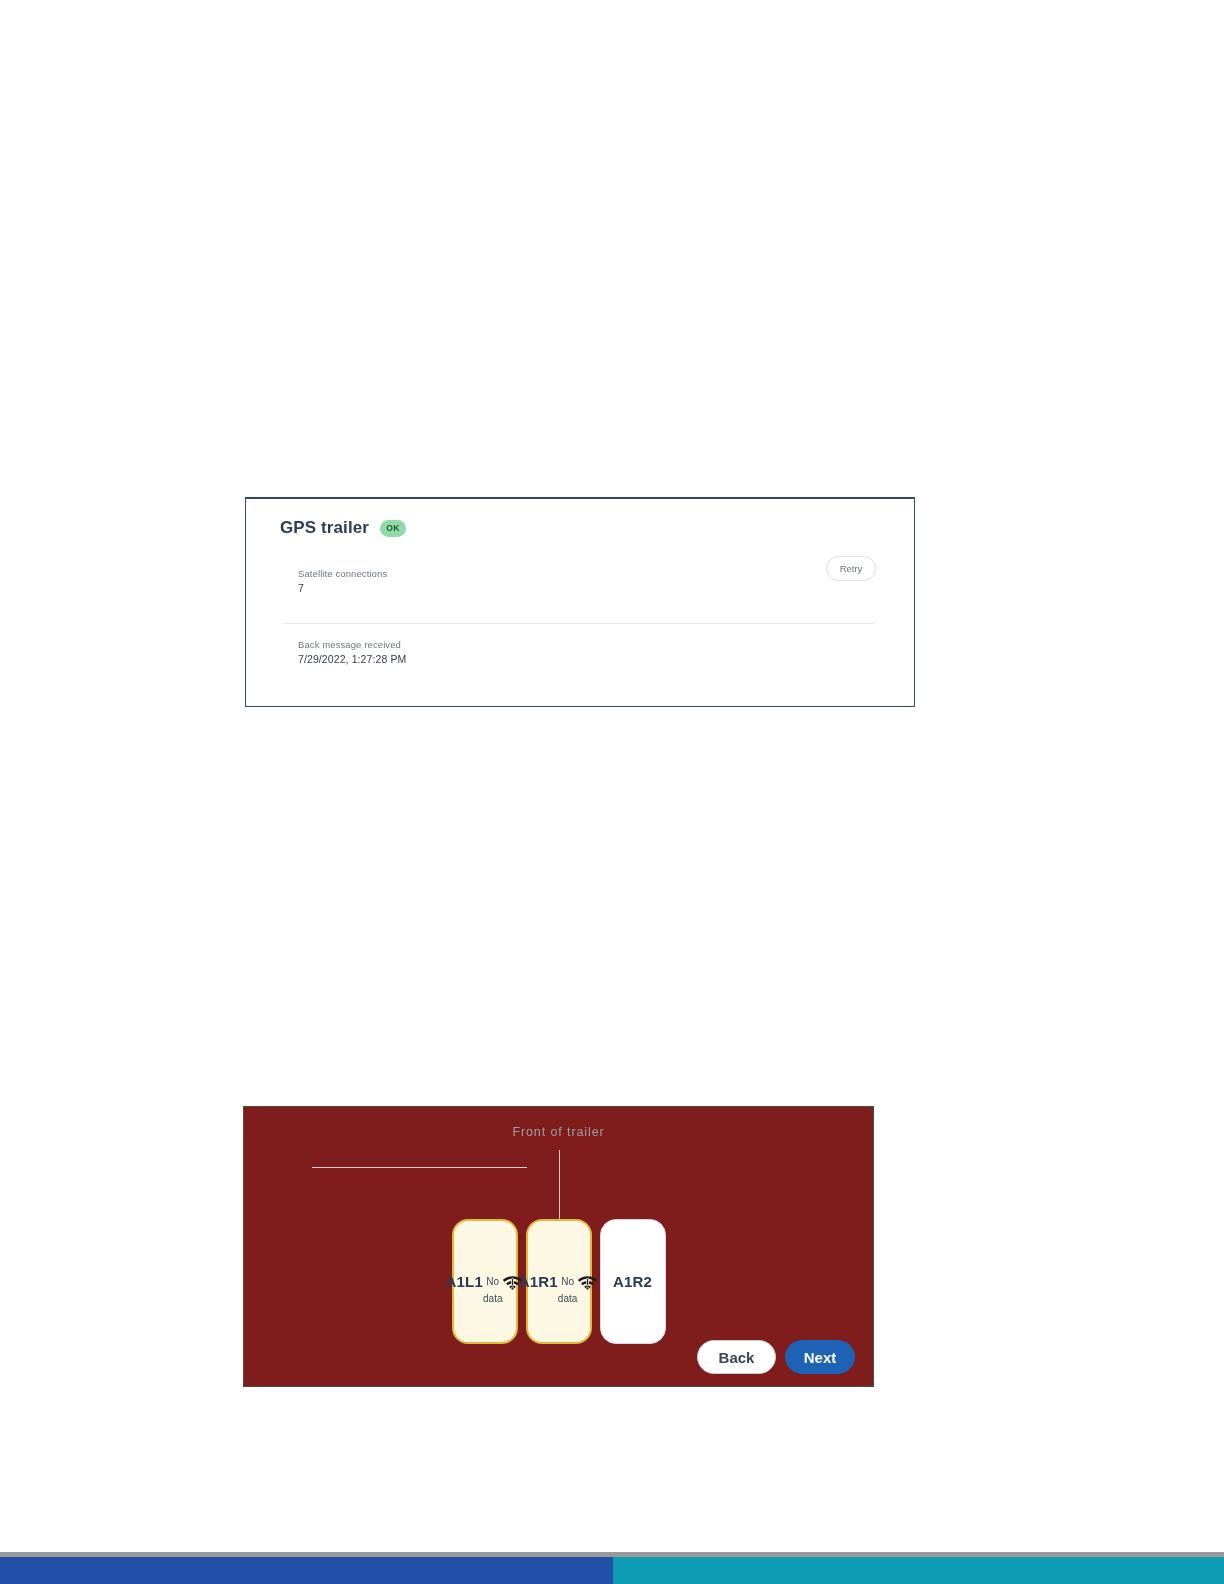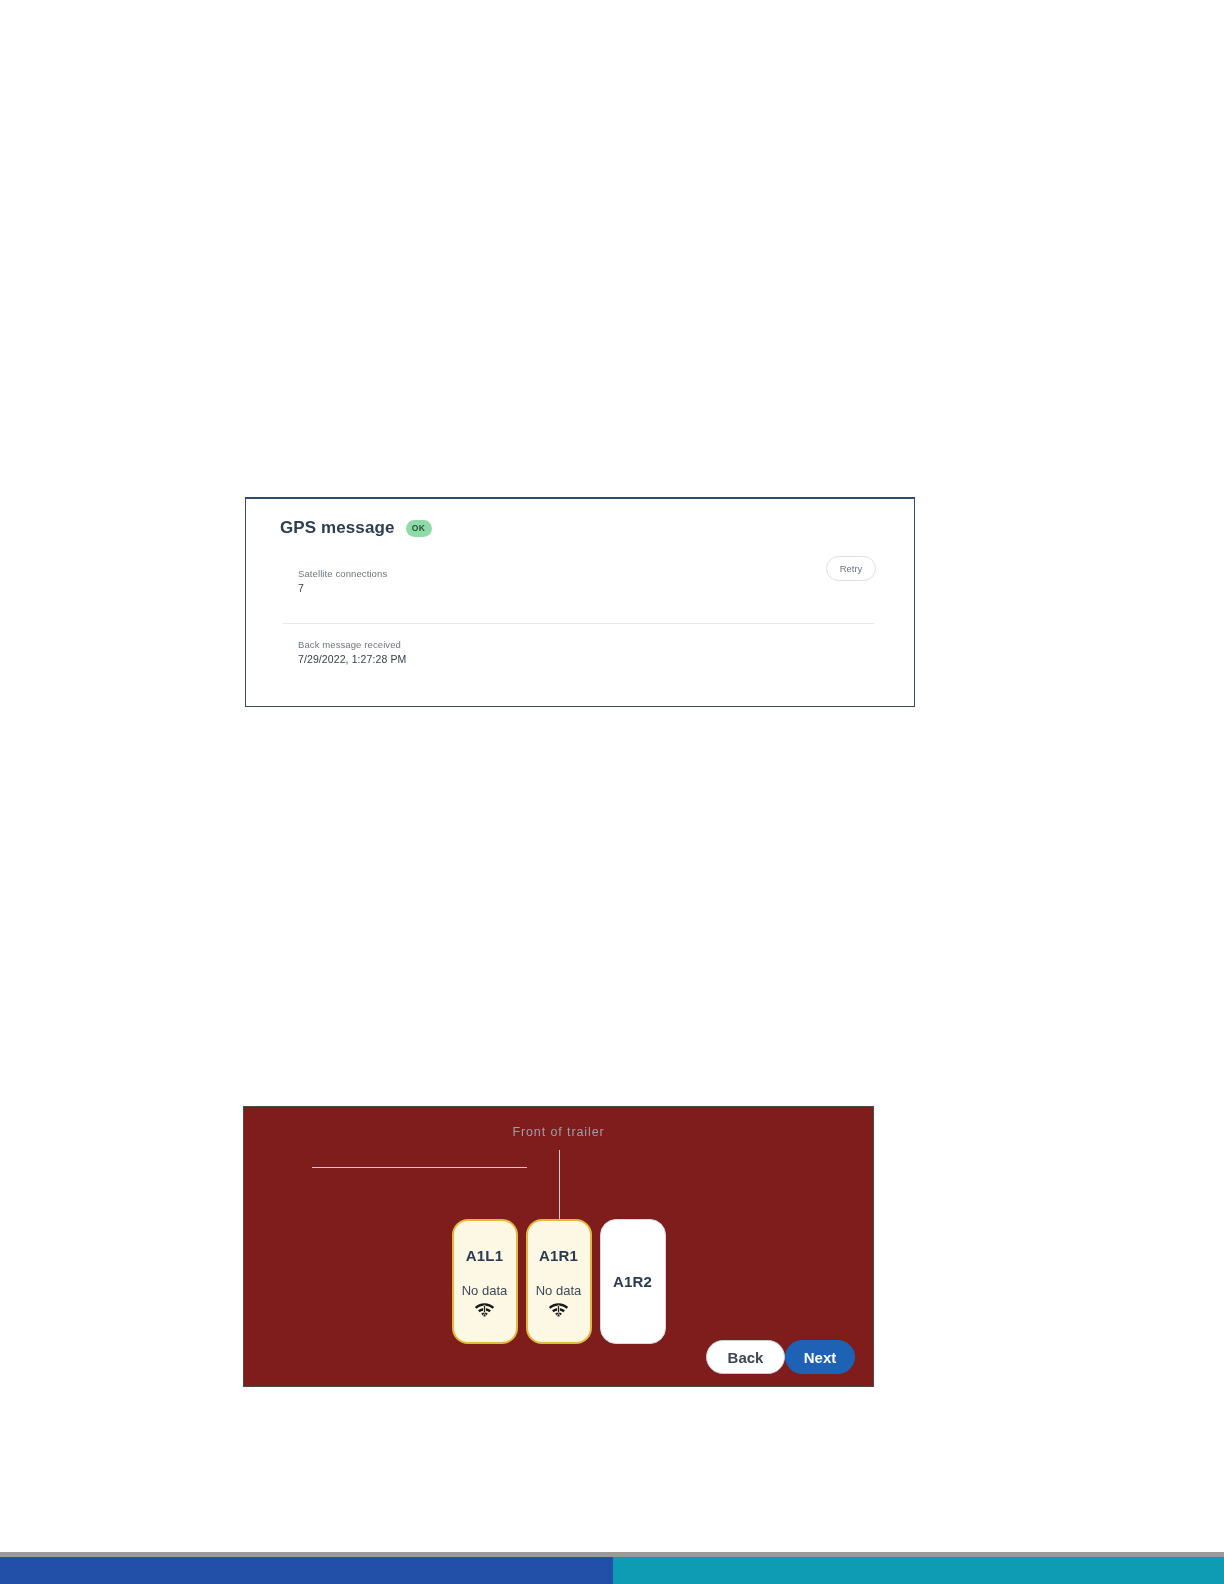--- a/index.html
+++ b/index.html
@@ -161,58 +161,60 @@
     align-items: center;
     gap: 8px;
   }
   .tire {
     position: relative;
     width: 66px;
     height: 125px;
     border-radius: 16px;
     box-sizing: border-box;
     display: flex;
-    flex-direction: column;
+    flex-direction: row;
     align-items: center;
     justify-content: center;
     cursor: pointer;
     background: #ffffff;
     border: 1.5px solid #d6d9dd;
     z-index: 2;
   }
   .tire.alert {
     background: #fdf8e3;
     border: 2px solid #e2b93b;
   }
   .tire-id {
     font-size: 15px;
     font-weight: 700;
     color: #2b3a55;
     letter-spacing: 0.2px;
     line-height: 19px;
   }
   .tire-status {
-    font-size: 13px;
+    font-size: 10px;
     color: #3d4a5c;
     line-height: 17px;
     margin-top: 17px;
+    text-align: center;
   }
   .tire-icon {
     margin-top: 3px;
     width: 21px;
     height: 16px;
     display: block;
   }
 
   .nav-buttons {
     position: absolute;
     right: 18px;
     bottom: 12px;
     display: flex;
     align-items: center;
+    gap: 9px;
   }
   .btn {
     font-family: "Liberation Sans", sans-serif;
     font-size: 15px;
     font-weight: 600;
     border-radius: 20px;
     cursor: pointer;
     display: flex;
     align-items: center;
     justify-content: center;
@@ -267,21 +269,21 @@
     background: #0e9cb4;
   }
 </style>
 </head>
 <body>
 
 <div class="gps-card">
 
   <div class="gps-header">
     <div class="gps-title-wrap">
-      <span class="gps-title">GPS message</span>
+      <span class="gps-title">GPS trailer</span>
       <span class="ok-badge">OK</span>
     </div>
     <button class="retry-btn">Retry</button>
   </div>
 
   <div class="field-block satellites">
     <div class="field-label">Satellite connections</div>
     <div class="field-value">7</div>
   </div>
 

